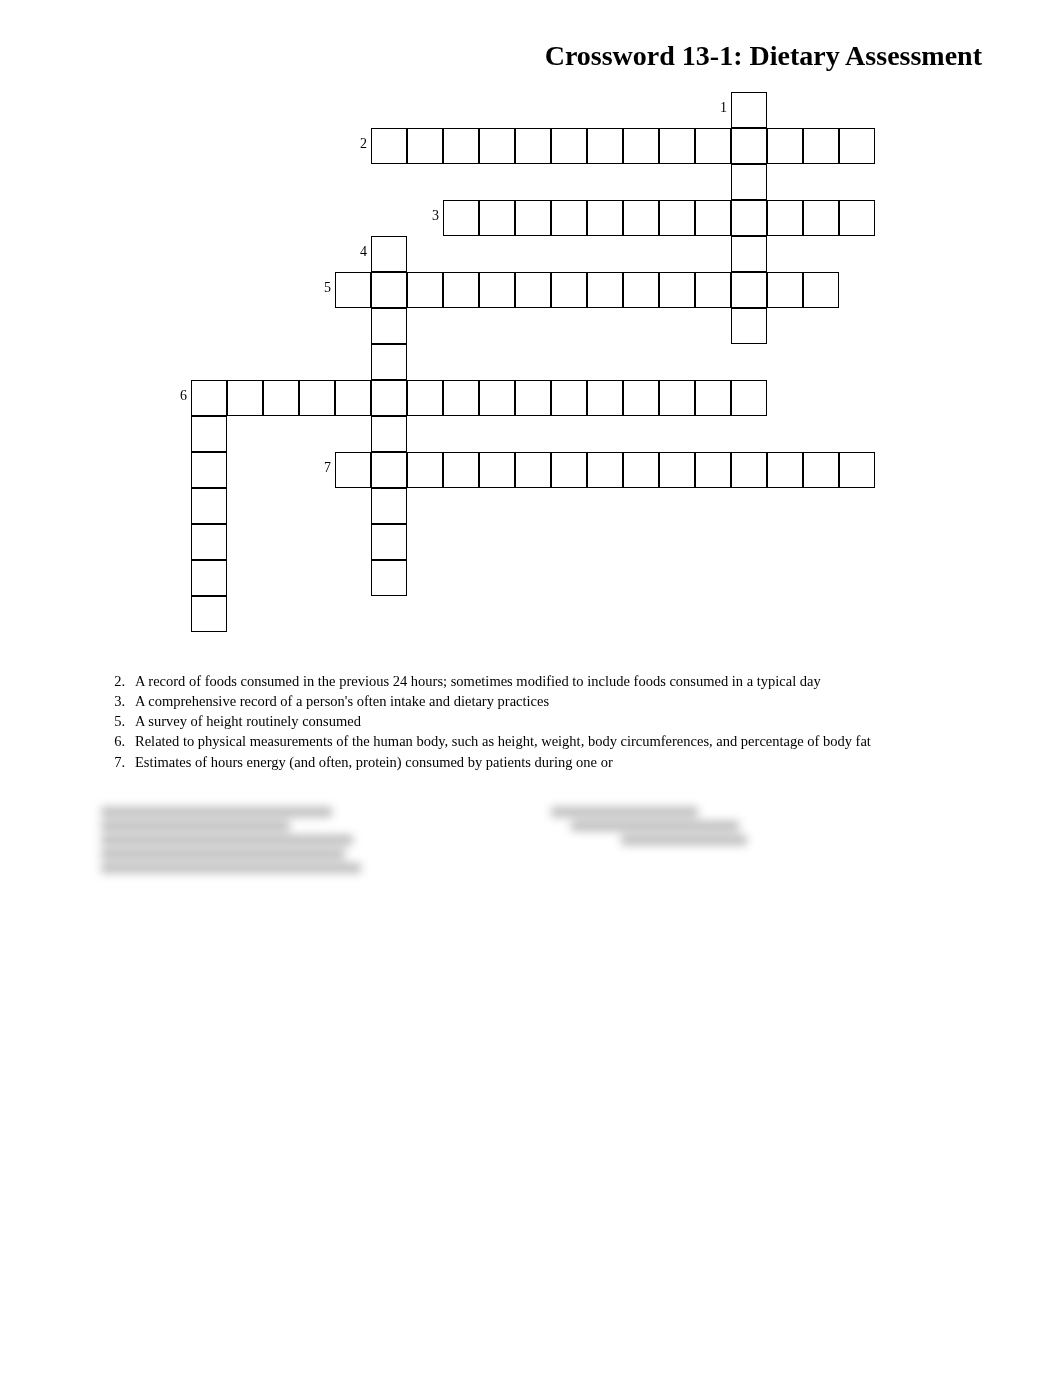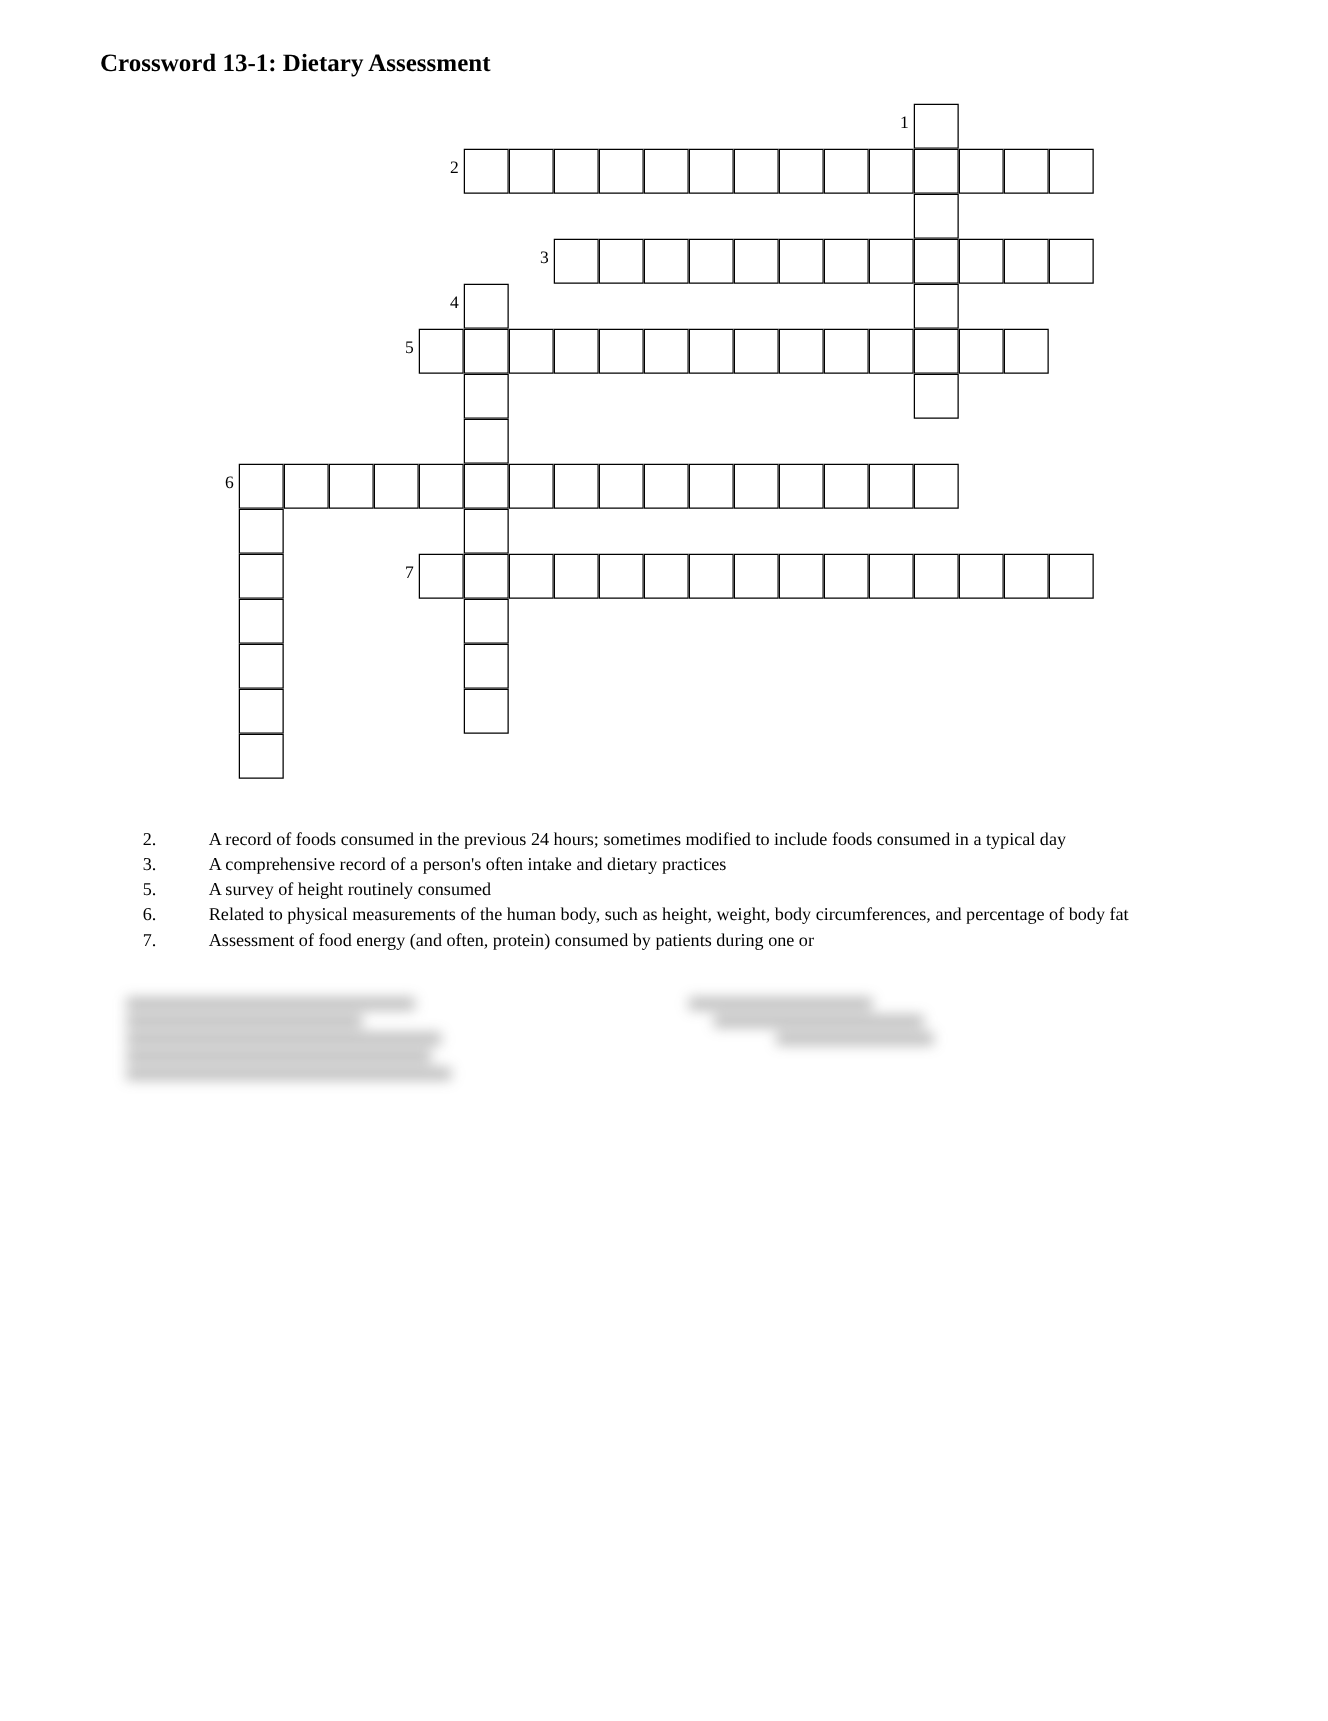--- a/index.html
+++ b/index.html
@@ -3,23 +3,23 @@
 <meta charset="utf-8">
 <style>
   body {
     font-family: Georgia, 'Times New Roman', serif;
     background: #fff;
     margin: 0;
     padding: 40px 80px;
     color: #000;
   }
   .title {
-    text-align: left;
+    text-align: right;
     font-weight: bold;
-    font-size: 20px;
+    font-size: 28px;
     margin-bottom: 20px;
   }
   .grid-container {
     position: relative;
     width: 720px;
     height: 560px;
     margin: 0 auto 20px auto;
   }
   .cell {
     position: absolute;
@@ -64,21 +64,20 @@
     margin-bottom: 2px;
   }
   .clue-num {
     width: 24px;
     text-align: right;
     margin-right: 10px;
     flex-shrink: 0;
   }
   .clue-text {
     flex: 1;
-    margin-left: 32px;
   }
   .blur-lines {
     position: absolute;
     top: 28px;
     left: 30px;
     right: 10px;
   }
   .blur-line {
     height: 10px;
     background: rgba(80,80,80,0.25);
@@ -221,21 +220,21 @@
         <li>
           <span class="clue-num">5.</span>
           <span class="clue-text">A survey of height routinely consumed</span>
         </li>
         <li>
           <span class="clue-num">6.</span>
           <span class="clue-text">Related to physical measurements of the human body, such as height, weight, body circumferences, and percentage of body fat</span>
         </li>
         <li>
           <span class="clue-num">7.</span>
-          <span class="clue-text">Assessment of food energy (and often, protein) consumed by patients during one or</span>
+          <span class="clue-text">Estimates of hours energy (and often, protein) consumed by patients during one or</span>
         </li>
       </ol>
   </div>
 </div>
 
 <div class="answers-section">
   <div class="answers-col">
     <div class="ans-line" style="width:55%"></div>
     <div class="ans-line" style="width:45%"></div>
     <div class="ans-line" style="width:60%"></div>

